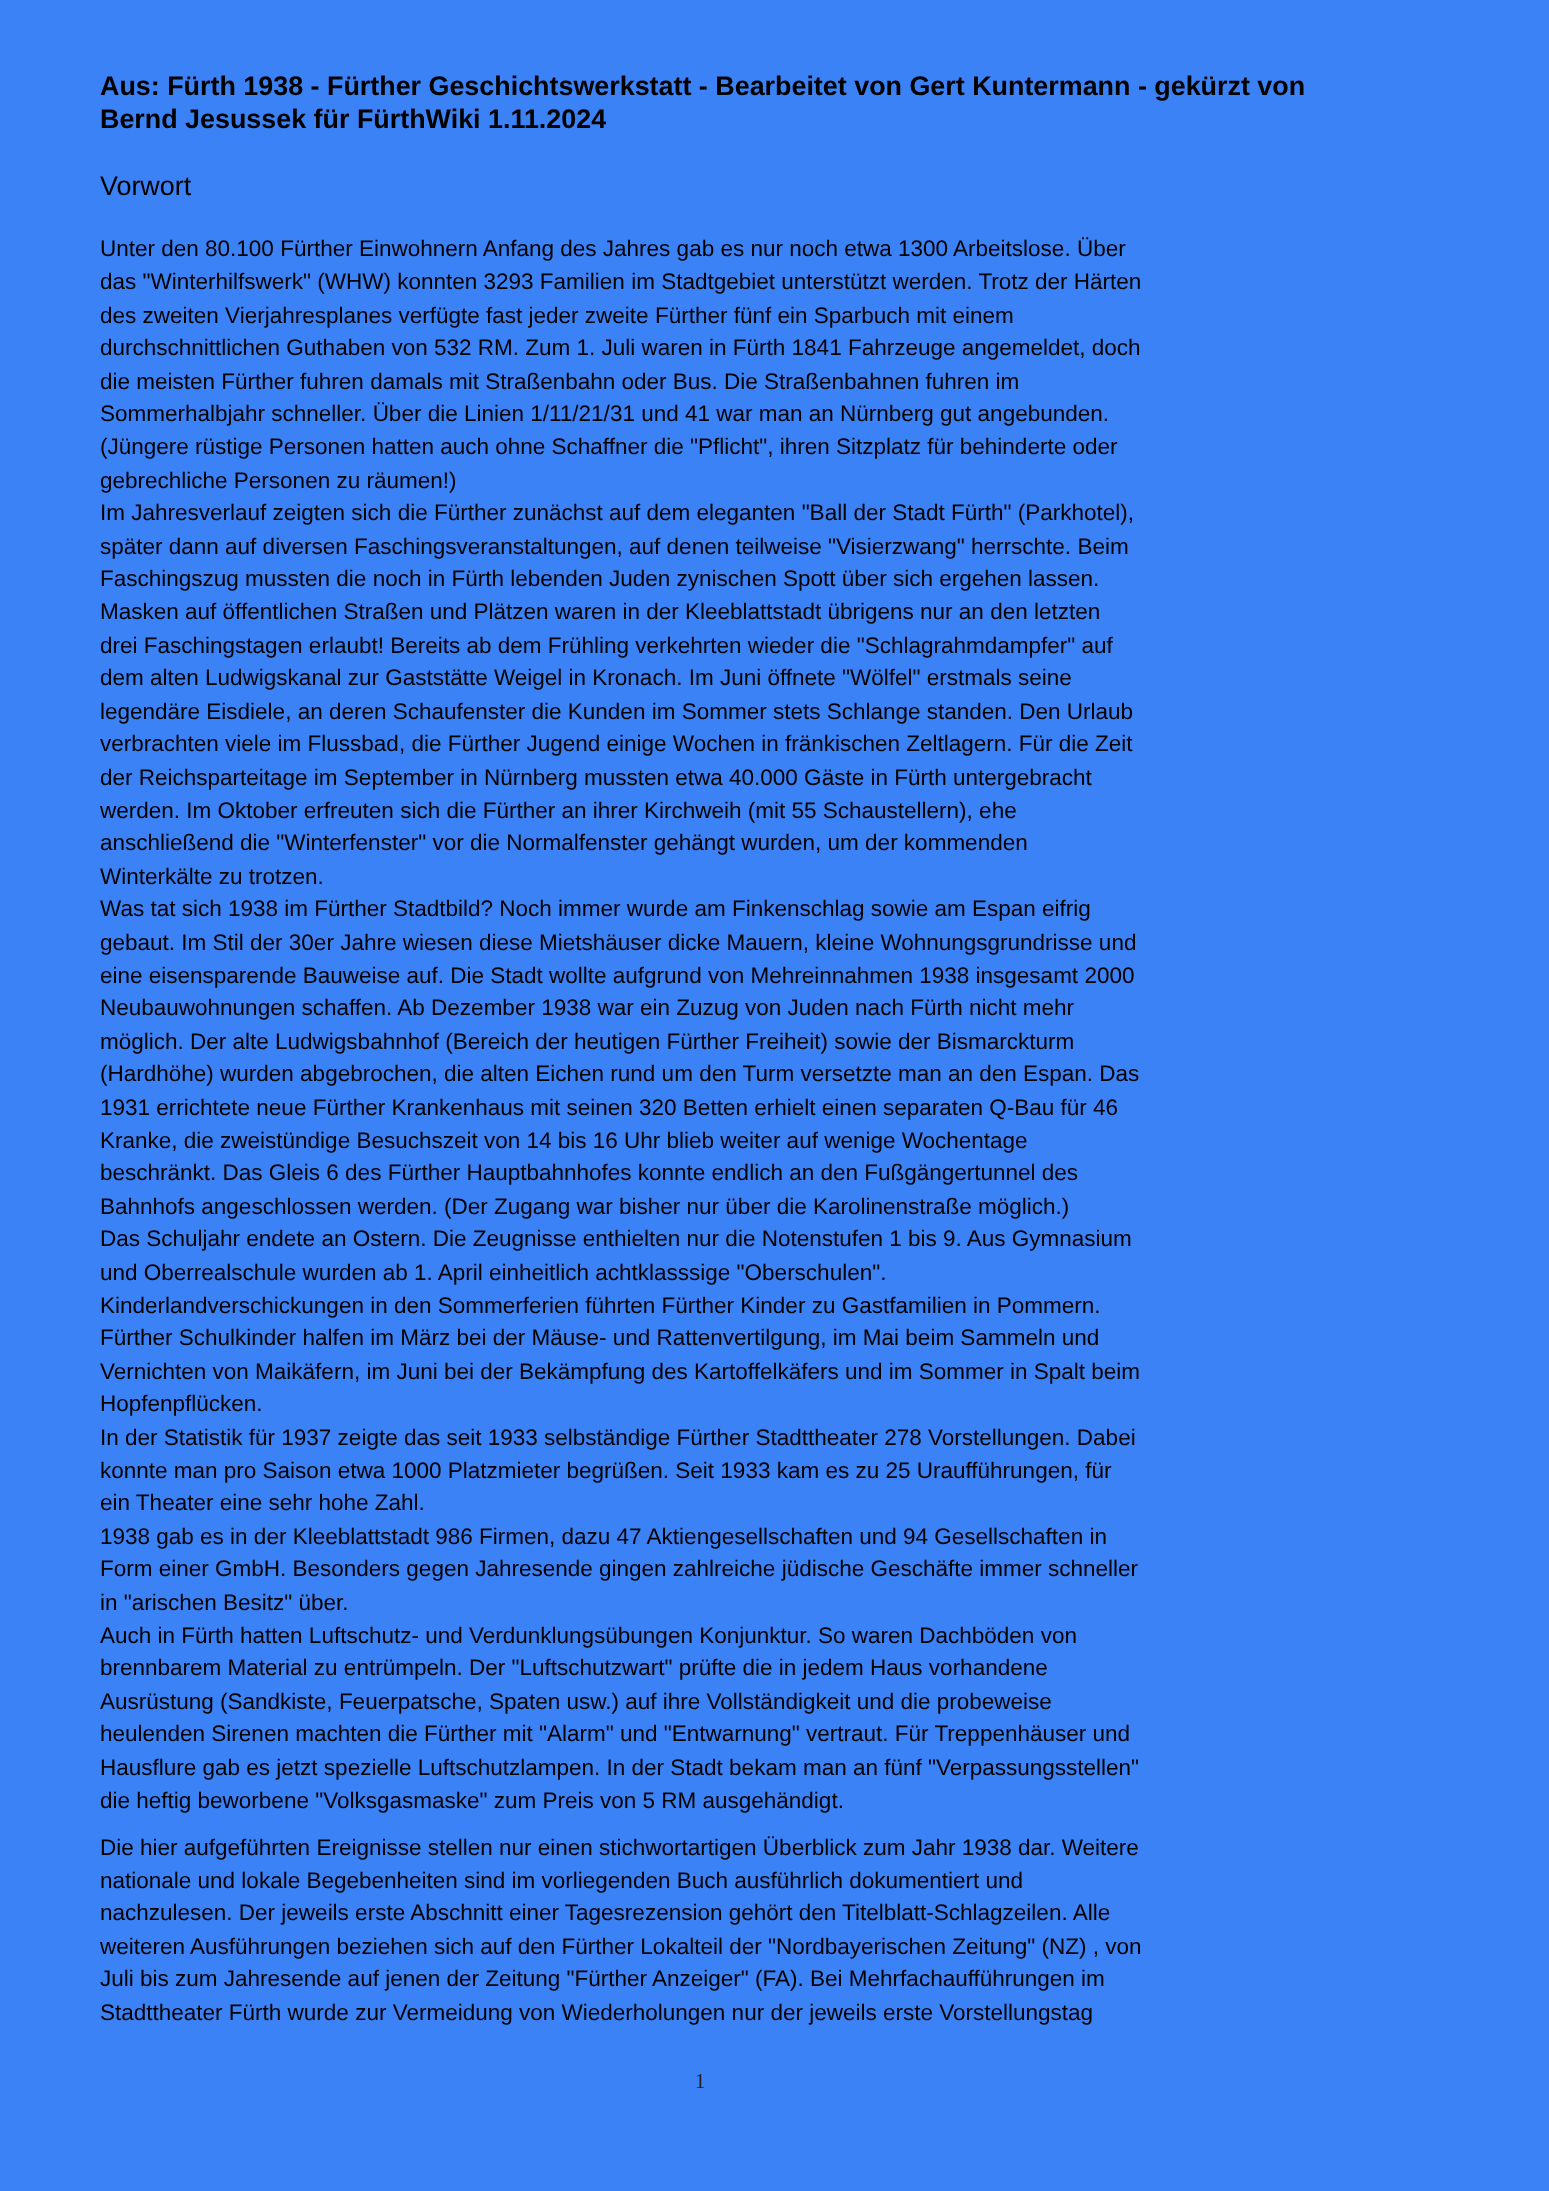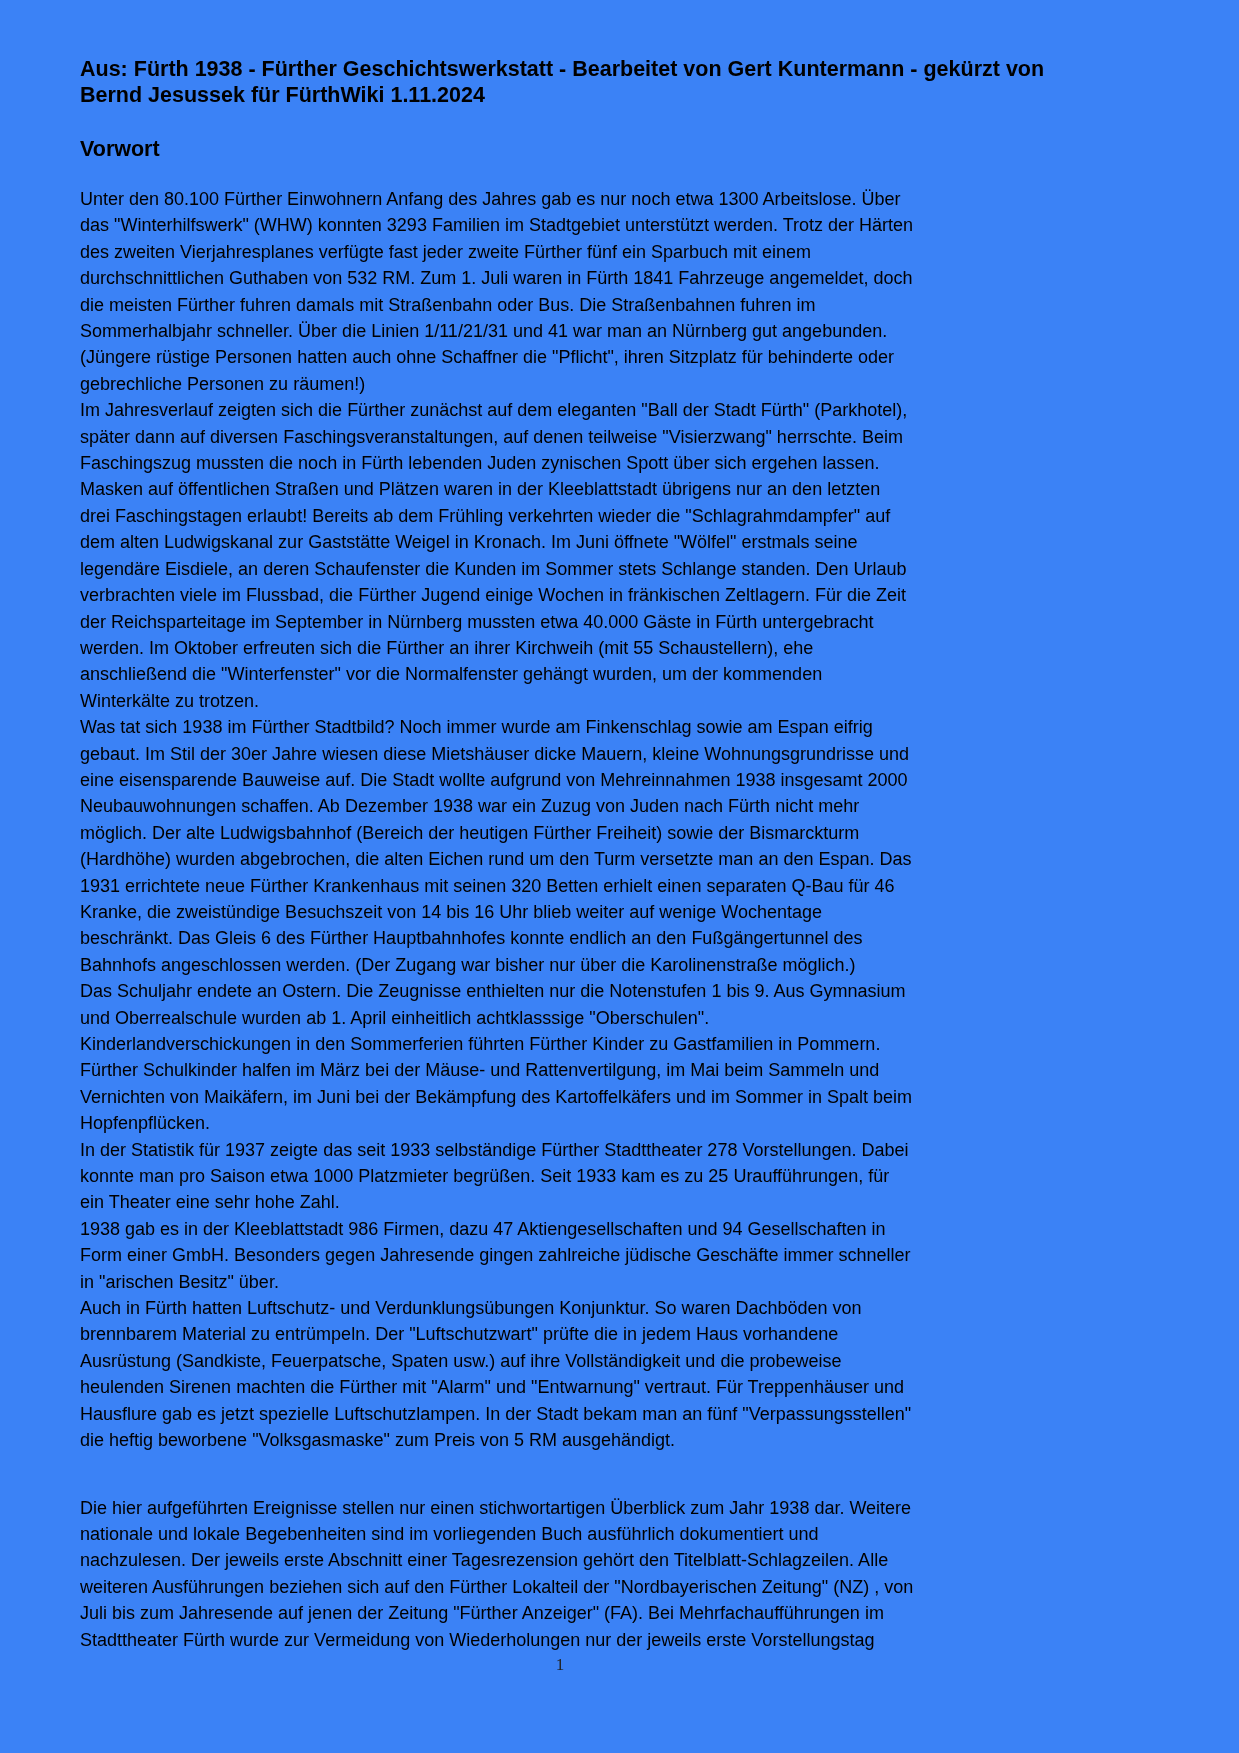--- a/index.html
+++ b/index.html
@@ -18,32 +18,32 @@
     left: 80px;
     top: 56px;
     font-weight: bold;
     font-size: 21.5px;
     line-height: 26.4px;
   }
   .section-title {
     position: absolute;
     left: 80px;
     top: 136px;
-    font-weight: bold;
+    font-weight: normal;
     font-size: 21.5px;
     line-height: 26.4px;
   }
   .doc-body {
     position: absolute;
     left: 80px;
     top: 186px;
     font-size: 18px;
     line-height: 26.4px;
   }
-  .paragraph + .paragraph { margin-top: 41px; }
+  .paragraph + .paragraph { margin-top: 11px; }
   .line { white-space: pre; }
   .page-number {
     position: absolute;
     left: 0;
     top: 1655px;
     width: 1120px;
     text-align: center;
     font-family: "Liberation Serif", serif;
     font-size: 17px;
     color: #222222;

